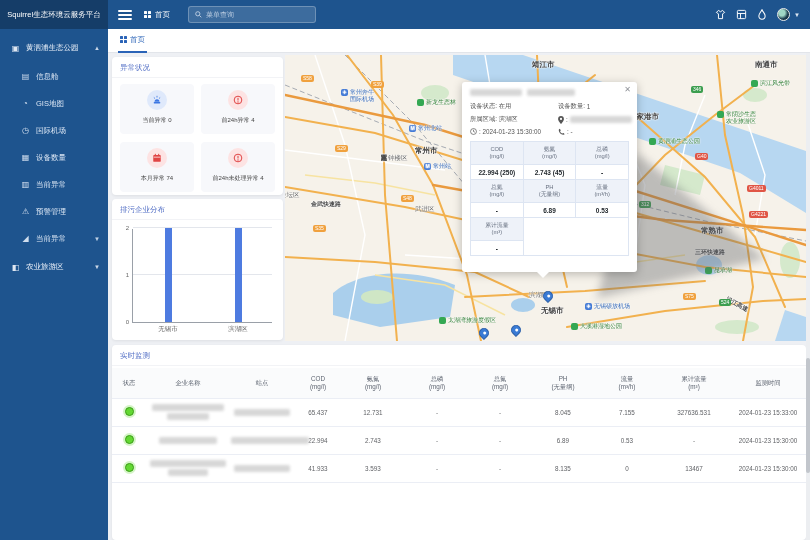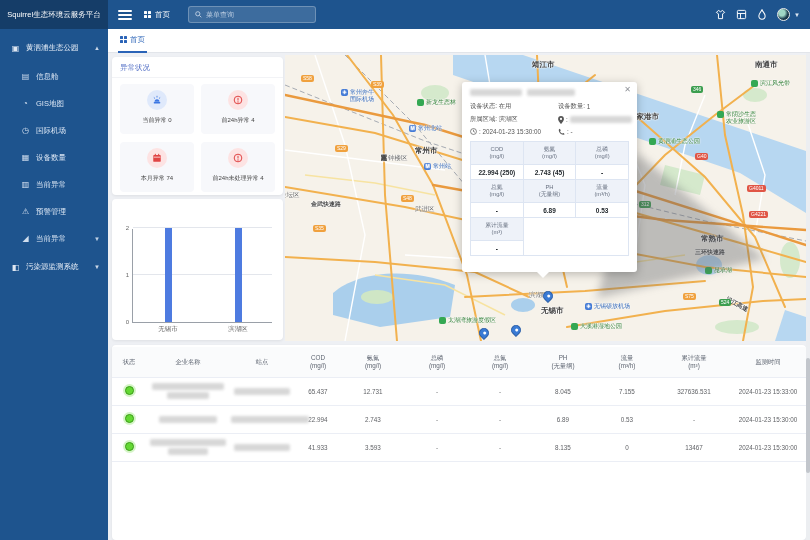--- a/index.html
+++ b/index.html
@@ -193,21 +193,21 @@
           <span class="sb-icon">⚠</span>
           <span class="sb-label">预警管理</span>
         </div>
         <div class="sb-row sb-item">
           <span class="sb-icon">◢</span>
           <span class="sb-label">当前异常</span>
           <span class="sb-chev">▼</span>
         </div>
         <div class="sb-row sb-group">
           <span class="sb-icon">◧</span>
-          <span class="sb-label">污染源监测系统</span>
+          <span class="sb-label">农业旅游区</span>
           <span class="sb-chev">▼</span>
         </div>
       </div>
   </div>
 
   <div class="tabbar">
     <div class="tab">
       <span class="gridico">
           <i></i>
           <i></i>
@@ -266,20 +266,21 @@
               <line x1="6" y1="3.4" x2="6" y2="6.6" stroke="currentColor" stroke-width="1.2"></line>
               <circle cx="6" cy="8.4" r="0.8" fill="currentColor"></circle>
             </svg>
           </div>
           <div class="ab-label">前24h未处理异常 4</div>
         </div>
       </div>
   </div>
 
   <div class="card card-chart">
+    <div class="card-h">排污企业分布</div>
     <div class="chart-plot">
         <span class="ytick" style="bottom: 0px; top: auto; transform: translateY(50%);">0</span>
         <div class="gline" style="bottom: 47px;"></div>
         <span class="ytick" style="bottom: 47px; top: auto; transform: translateY(50%);">1</span>
         <div class="gline" style="bottom: 94px;"></div>
         <span class="ytick" style="bottom: 94px; top: auto; transform: translateY(50%);">2</span>
         <div class="bar" style="left: 31.5px; height: 94px; background: rgb(78, 123, 224);"></div>
         <span class="xlab" style="left: 35px;">无锡市</span>
         <div class="bar" style="left: 101.5px; height: 94px; background: rgb(78, 123, 224);"></div>
         <span class="xlab" style="left: 105px;">滨湖区</span>
@@ -336,21 +337,21 @@
         <polyline points="0,40 140,70 300,120 521,190"></polyline>
         <polyline points="148,130 260,150 380,165 521,175"></polyline>
       </g>
     </svg>
 
     <div class="overlay">
         <div class="map-label lb-city" style="left: 247px; top: 6px;">靖江市</div>
         <div class="map-label lb-city" style="left: 470px; top: 6px;">南通市</div>
         <div class="map-label lb-city" style="left: 344px; top: 58px;">张家港市</div>
         <div class="map-label lb-city" style="left: 130px; top: 92px;">常州市</div>
-        <div class="map-label lb-city" style="left: 416px; top: 180px; text-align: right;">常熟市</div>
+        <div class="map-label lb-city" style="left: 416px; top: 172px; text-align: right;">常熟市</div>
         <div class="map-label lb-city" style="left: 256px; top: 252px;">无锡市</div>
         <div class="map-label lb-district" style="left: 103px; top: 99px;">钟楼区</div>
         <div class="map-label lb-district" style="left: 130px; top: 150px;">武进区</div>
         <div class="map-label lb-district" style="left: 244px; top: 236px;">滨湖区</div>
         <div class="map-label lb-district" style="left: -5px; top: 136px;">金坛区</div>
         <div class="map-label lb-road" style="left: 26px; top: 146px;">金武快速路</div>
         <div class="map-label lb-road" style="left: 410px; top: 194px;">三环快速路</div>
         <div class="map-label lb-road vert" style="left: 95px; top: 94px;">江宜高速</div>
         <div class="map-label lb-road" style="left: 440px; top: 246px; transform: rotate(28deg);">沿江高速</div>
         <div class="map-label lb-poi lb-blue" style="left: 56px; top: 34px;"><span class="poi-dot b">✈</span><span>常州奔牛
@@ -455,20 +456,21 @@
             <span>(m³)</span>
           </div>
           <div class="pg-cell pg-blank" style="grid-area: 5 / 2 / 7 / 4;"></div>
           <div class="pg-cell pg-val" style="grid-area: 6 / 1;">-</div>
         </div>
       <div class="pop-arrow"></div>
     </div>
   </div>
 
   <div class="card card-monitor">
+    <div class="card-h">实时监测</div>
     <table class="mon">
       <colgroup>
         <col style="width:34px">
           <col style="width:84px">
           <col style="width:64px">
           <col style="width:48px">
         <col style="width:62px">
           <col style="width:66px">
           <col style="width:60px">
           <col style="width:66px">

